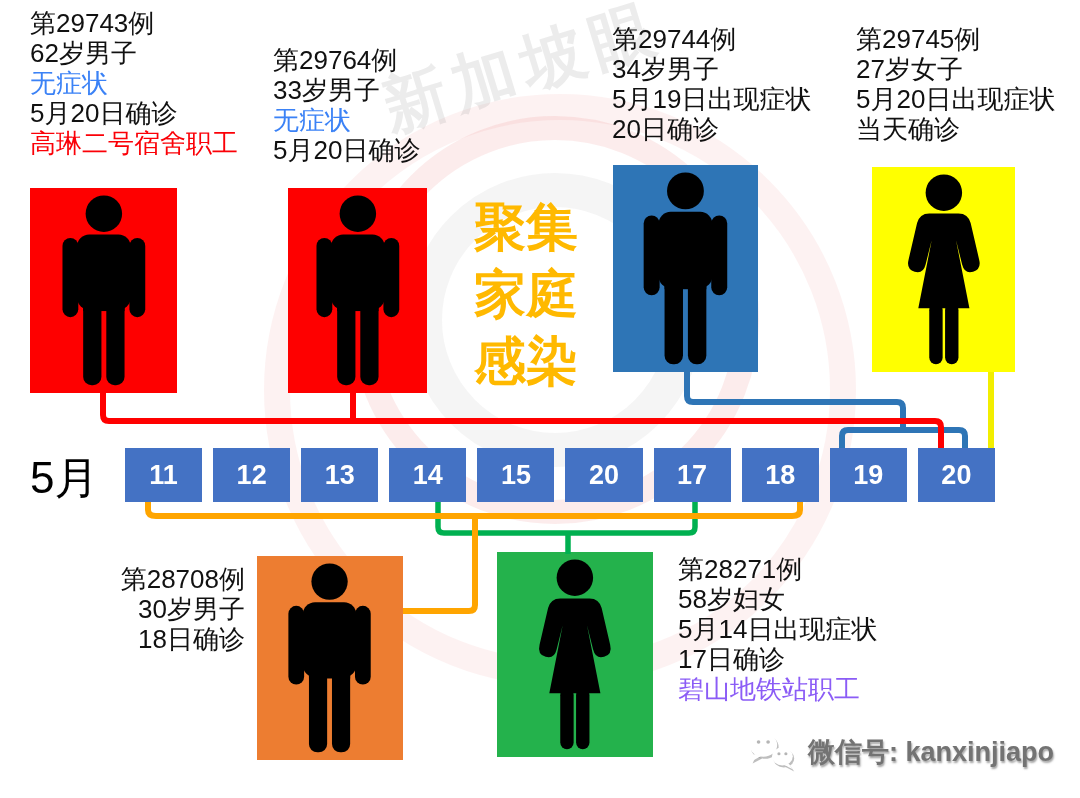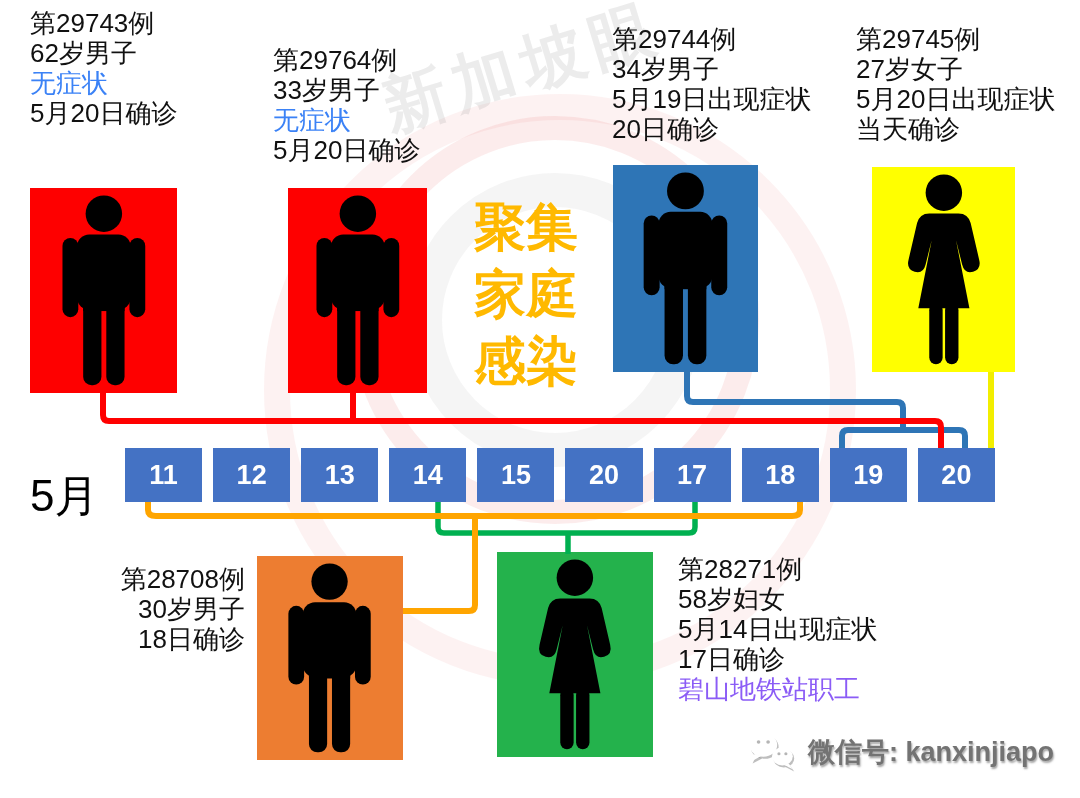--- a/index.html
+++ b/index.html
@@ -37,21 +37,21 @@
   .note-red{color:#FB0007;}
   .note-green{color:#8b5cf6;}
   
   .cluster-title{
     position:absolute;left:452px;top:194px;width:148px;z-index:4;
     text-align:center;font-size:52px;line-height:67px;font-weight:600;color:#FFB900;
   }
   
   .connectors{position:absolute;left:0;top:0;width:1080px;height:798px;z-index:3;pointer-events:none;}
   
-  .month-label{position:absolute;left:30px;top:467px;z-index:5;font-size:44px;color:#000;}
+  .month-label{position:absolute;left:30px;top:449px;z-index:5;font-size:44px;color:#000;}
   .timeline{position:absolute;left:125px;top:448px;width:870px;height:54px;z-index:5;display:flex;gap:11px;}
   .day{
     flex:1;background:#4472C4;color:#ffffff;font-weight:bold;font-size:27px;
     display:flex;align-items:center;justify-content:center;
   }
   
   .wechat{position:absolute;left:746px;top:730px;z-index:6;display:flex;align-items:center;gap:10px;}
   .wechat-text{
     font-size:27px;font-weight:bold;color:#737373;
     text-shadow:1px 2px 2px rgba(105,105,105,0.6);
@@ -166,20 +166,21 @@
     <div class="day">18</div>
     <div class="day">19</div>
     <div class="day">20</div>
   </div>
 
   <div class="tblock tb1">
     <div>第29743例</div>
     <div>62岁男子</div>
     <div class="status">无症状</div>
     <div>5月20日确诊</div>
+    <div class="note-red">高琳二号宿舍职工</div>
   </div>
 
   <div class="tblock tb2">
     <div>第29764例</div>
     <div>33岁男子</div>
     <div class="status">无症状</div>
     <div>5月20日确诊</div>
   </div>
 
   <div class="tblock tb3">

